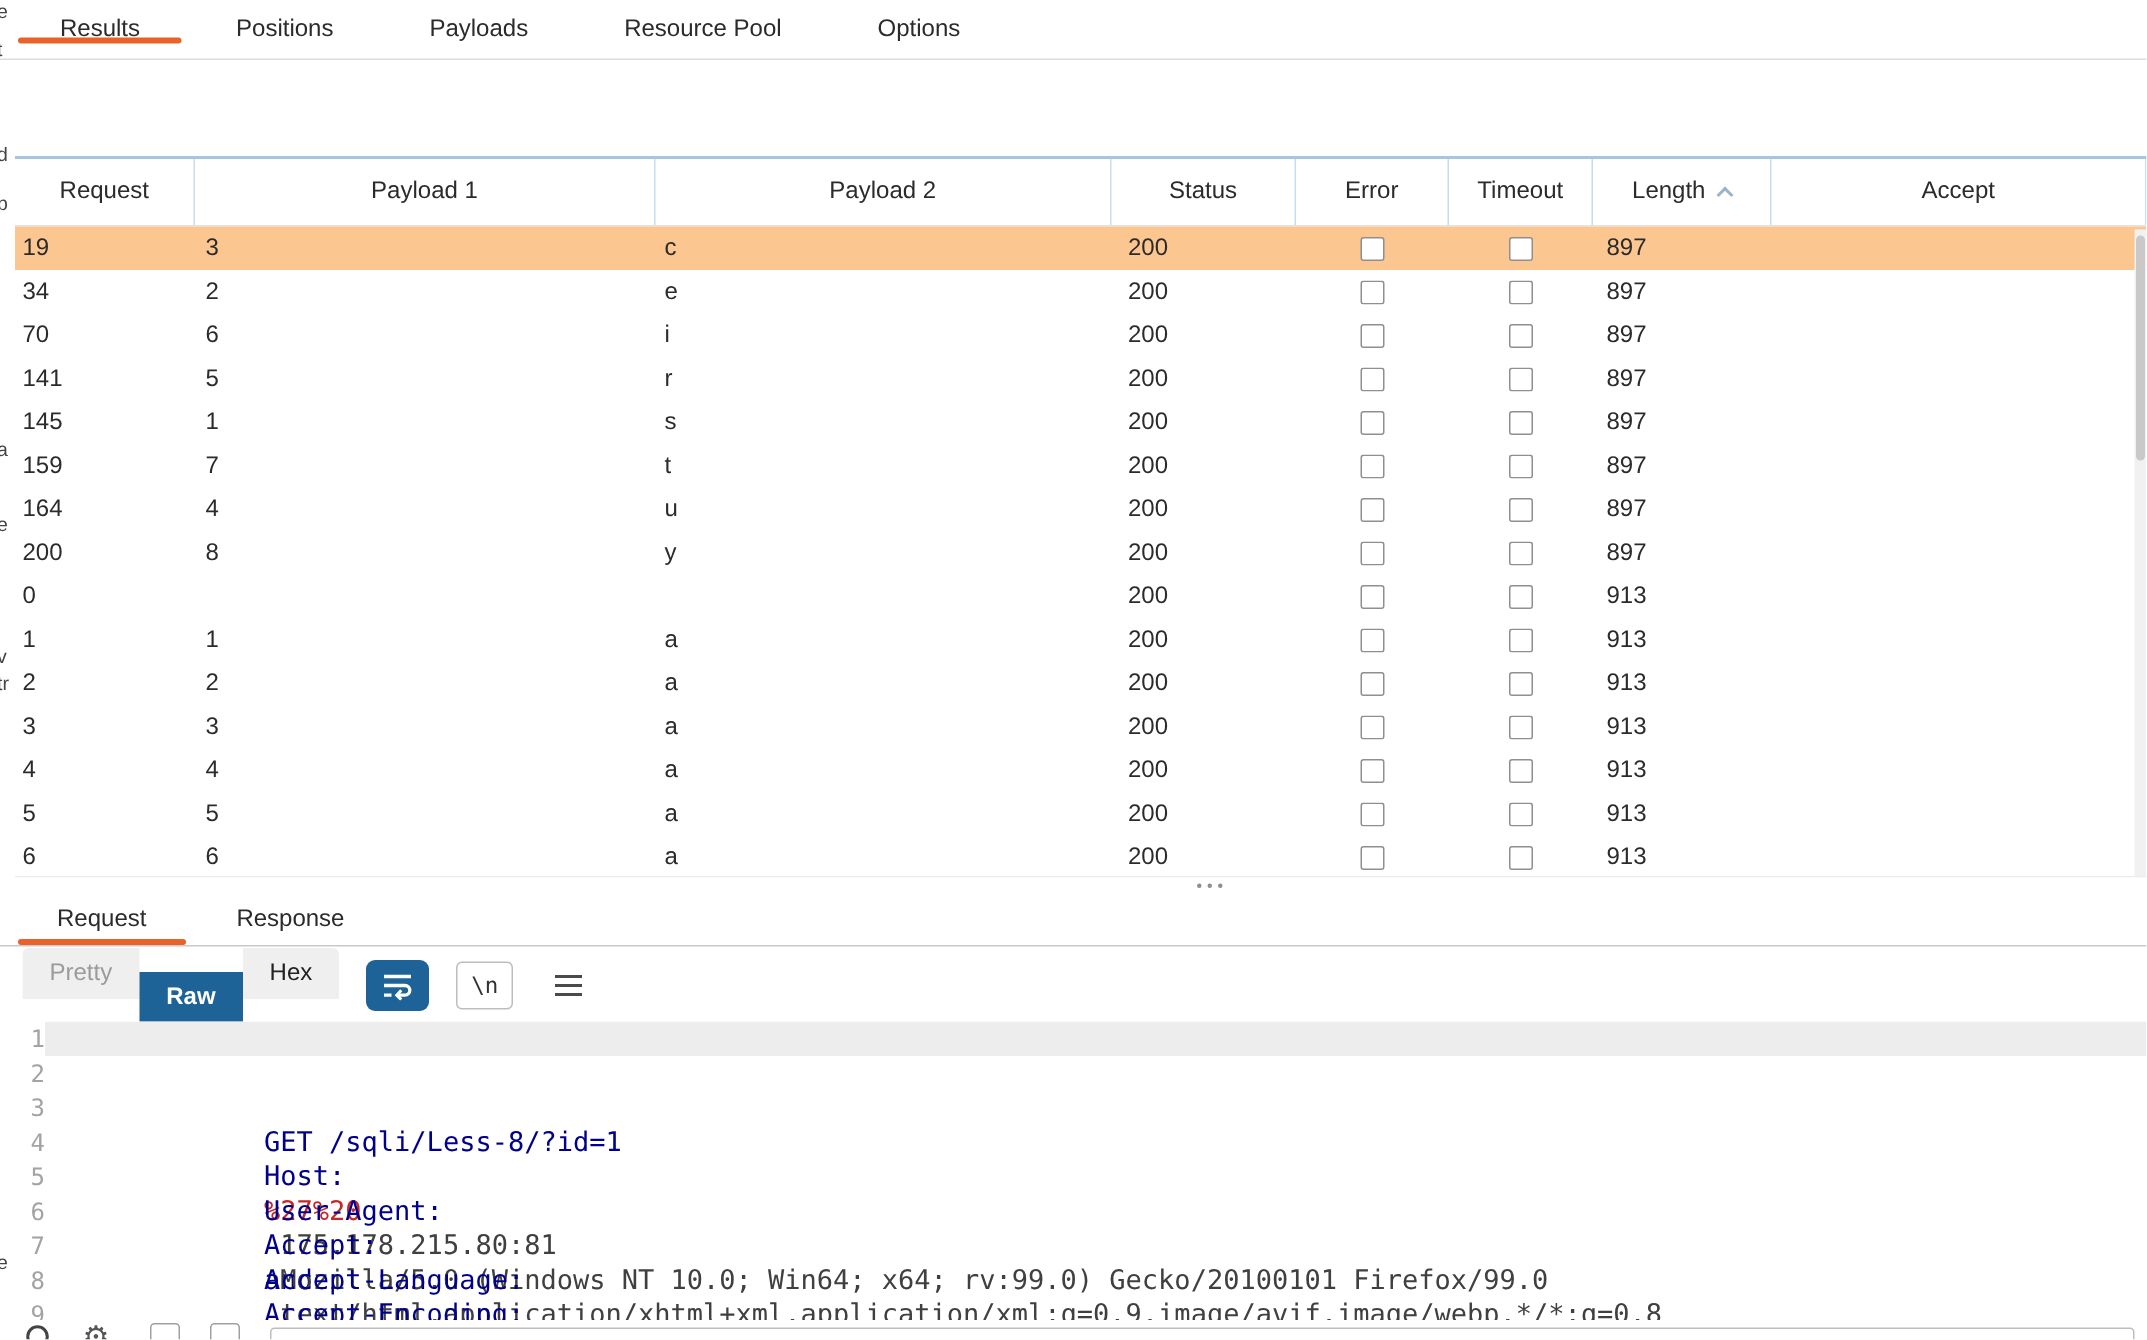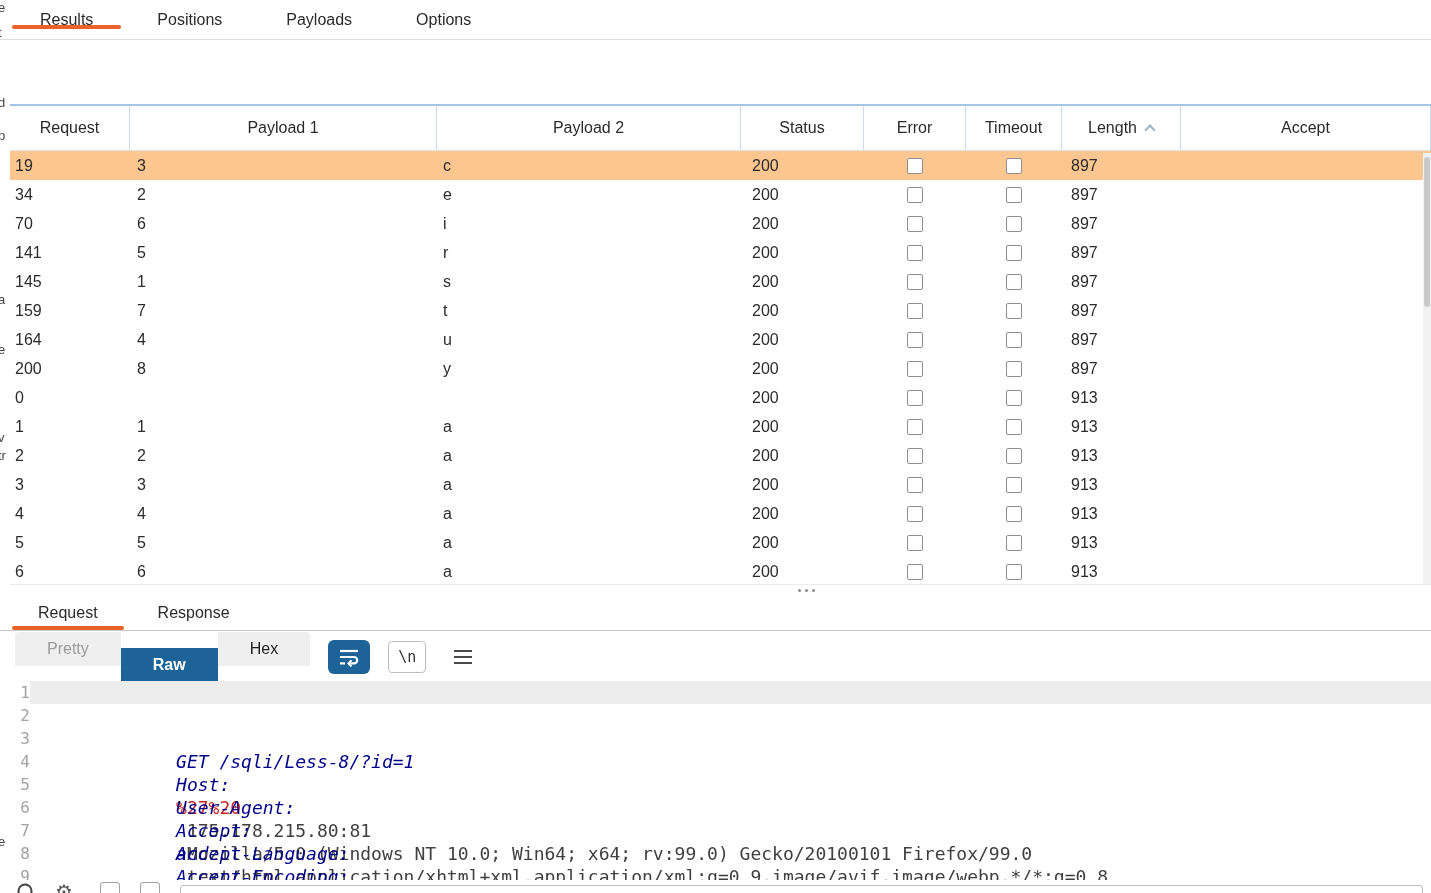--- a/index.html
+++ b/index.html
@@ -56,39 +56,39 @@
 
   
   .msg-tabs { position:absolute; top:595px; left:0; right:0; height:36px;
               display:flex; padding-left:8px; border-bottom:1px solid #c9c9c9; background:#fff; }
   .msg-tabs .tab { padding:0 30px; }
 
   
   .msg-toolbar { position:absolute; top:640px; left:15px; height:34px;
                  display:flex; align-items:center; gap:18px; }
   .seg { display:flex; border-radius:4px; overflow:hidden; }
-  .seg-btn { height:34px; padding:0 32px; border:none; background:#efefef;
+  .seg-btn { height:34px; padding:0 18px; border:none; background:#efefef;
              color:#222; font-family:inherit; font-size:16px; cursor:default; }
   .seg-btn.disabled { color:#9b9b9b; }
   .seg-btn.active { background:#1d6398; color:#fff; font-weight:bold;margin-top:16px; }
   .icon-btn { height:34px; border:none; background:transparent; display:flex;
               align-items:center; justify-content:center; cursor:default; padding:0; }
   .wrap-btn { width:42px; background:#1d6398; border-radius:6px; }
   .nl-btn { width:38px; height:32px; border:1px solid #bdbdbd; border-radius:4px;
             background:#fff; color:#333; font-family:"DejaVu Sans Mono", monospace; font-size:15px; }
   .burger-btn { width:38px; }
 
   
   .editor { position:absolute; top:681px; left:0; right:0; height:199px; overflow:hidden;
             font-family:"DejaVu Sans Mono", monospace; font-size:18px; background:#fff; }
   .code-line { display:flex; height:23px; line-height:23px; white-space:pre; }
   .code-line.hl .code { background:#ededed; }
   .ln { flex:none; width:30px; text-align:right; color:#a3a3a3; font-size:16px; background:#fff; }
   .code { flex:1; padding-left:16px; }
-  .c-blue { color:#00008b;font-style:italic; }
+  .c-blue { color:#00008b; }
   .c-red  { color:#c62828; }
   .c-dark { color:#404040; }
 
   
   .bottom-bar { position:absolute; bottom:0; left:0; right:0; height:13px;
                 overflow:hidden; background:#fff; }
   .bb-item { position:absolute; top:2px; }
   .bb-box { width:20px; height:20px; border:1px solid #a0a0a0; border-radius:3px; background:#fff; }
   .bb-field { position:absolute; top:5px; left:180px; right:8px; height:26px;
               border:1px solid #bdbdbd; border-radius:3px; background:#fff; }
@@ -130,20 +130,23 @@
       </div>
 
       <div class="tab">
         <span>Positions</span>
       </div>
 
       <div class="tab">
         <span>Payloads</span>
       </div>
 
+      <div class="tab">
+        <span>Resource Pool</span>
+      </div>
 
       <div class="tab">
         <span>Options</span>
       </div>
     </div>
 
 
   <div class="table">
     <div class="thead">
 

